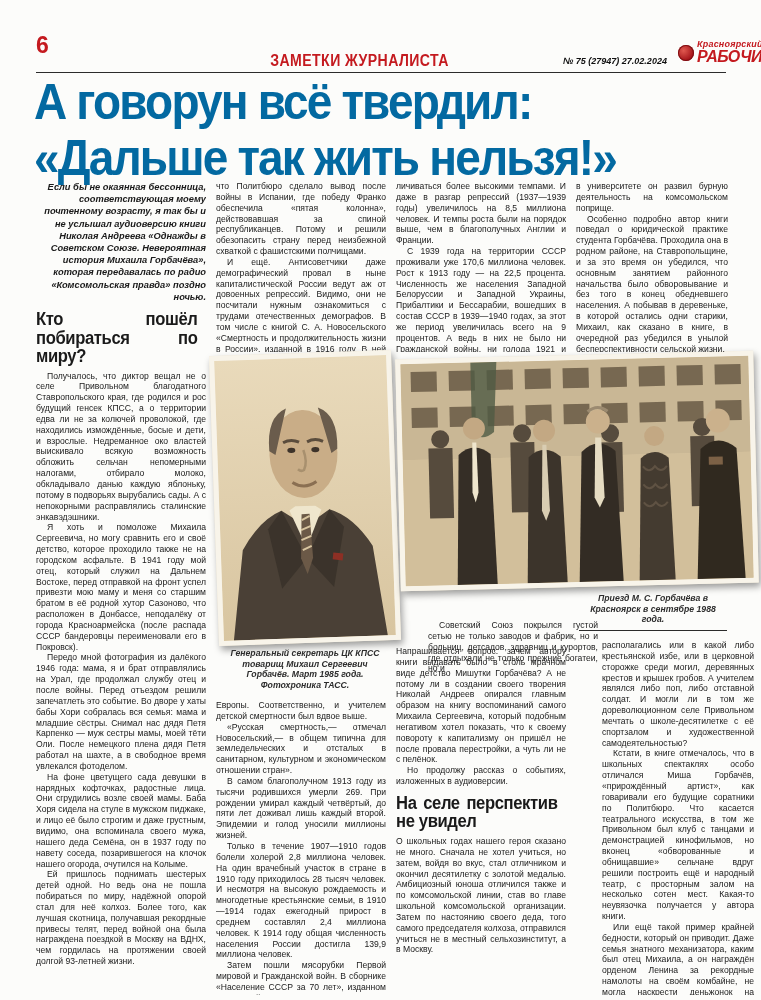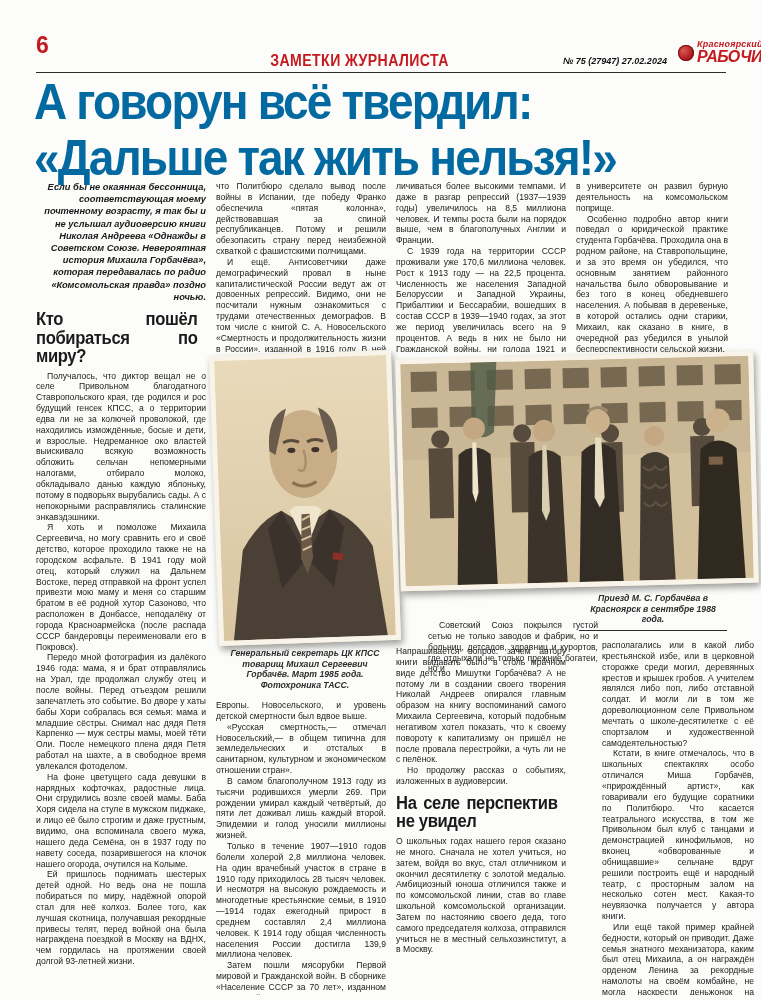--- a/index.html
+++ b/index.html
@@ -102,21 +102,21 @@
     <path d="M86 92 Q90 104 86 112 Q83 114 80 111" stroke="#a8906e" stroke-width="2.5" fill="none"></path>
     <path d="M74 124 Q86 132 98 124" stroke="#8a6f52" stroke-width="3" fill="none"></path>
 
     <rect x="112" y="196" width="10" height="7" fill="#8d2f24" transform="rotate(8 117 199)"></rect>
   </svg>
 </div>
 <div class="abs caption" style="left:222px;top:648px;width:166px;">Генеральный секретарь ЦК КПСС товарищ Михаил Сергеевич Горбачёв. Март 1985 года. Фотохроника ТАСС.</div>
 
 <div class="abs col cont" style="left:216px;top:700px;width:170px;height:295px;">
   <div>
-      <p>Европы. Новосельского, и уровень детской смертности был вдвое выше.</p>
+      <p>Европы. Соответственно, и учителем детской смертности был вдвое выше.</p>
       <p>«Русская смертность,— отмечал Новосельский,— в общем типична для земледельческих и отсталых в санитарном, культурном и экономическом отношении стран».</p>
       <p>В самом благополучном 1913 году из тысячи родившихся умерли 269. При рождении умирал каждый четвёртый, до пяти лет доживал лишь каждый второй. Эпидемии и голод уносили миллионы жизней.</p>
       <p>Только в течение 1907—1910 годов болели холерой 2,8 миллиона человек. На один врачебный участок в стране в 1910 году приходилось 28 тысяч человек. И несмотря на высокую рождаемость и многодетные крестьянские семьи, в 1910—1914 годах ежегодный прирост в среднем составлял 2,4 миллиона человек. К 1914 году общая численность населения России достигла 139,9 миллиона человек.</p>
       <p>Затем пошли мясорубки Первой мировой и Гражданской войн. В сборнике «Население СССР за 70 лет», изданном Академией наук СССР в 1986 году, сообщается, что с 1917 по 1922 год население Советского Союза уменьшилось на 7,4 миллиона человек. С 1922 года пошёл его рост.</p>
     </div>
 </div>
 
 <div class="abs col cont" style="left:396px;top:181px;width:170px;height:171px;">
   <div>
       <p>личиваться более высокими темпами. И даже в разгар репрессий (1937—1939 годы) увеличилось на 8,5 миллиона человек. И темпы роста были на порядок выше, чем в благополучных Англии и Франции.</p>

